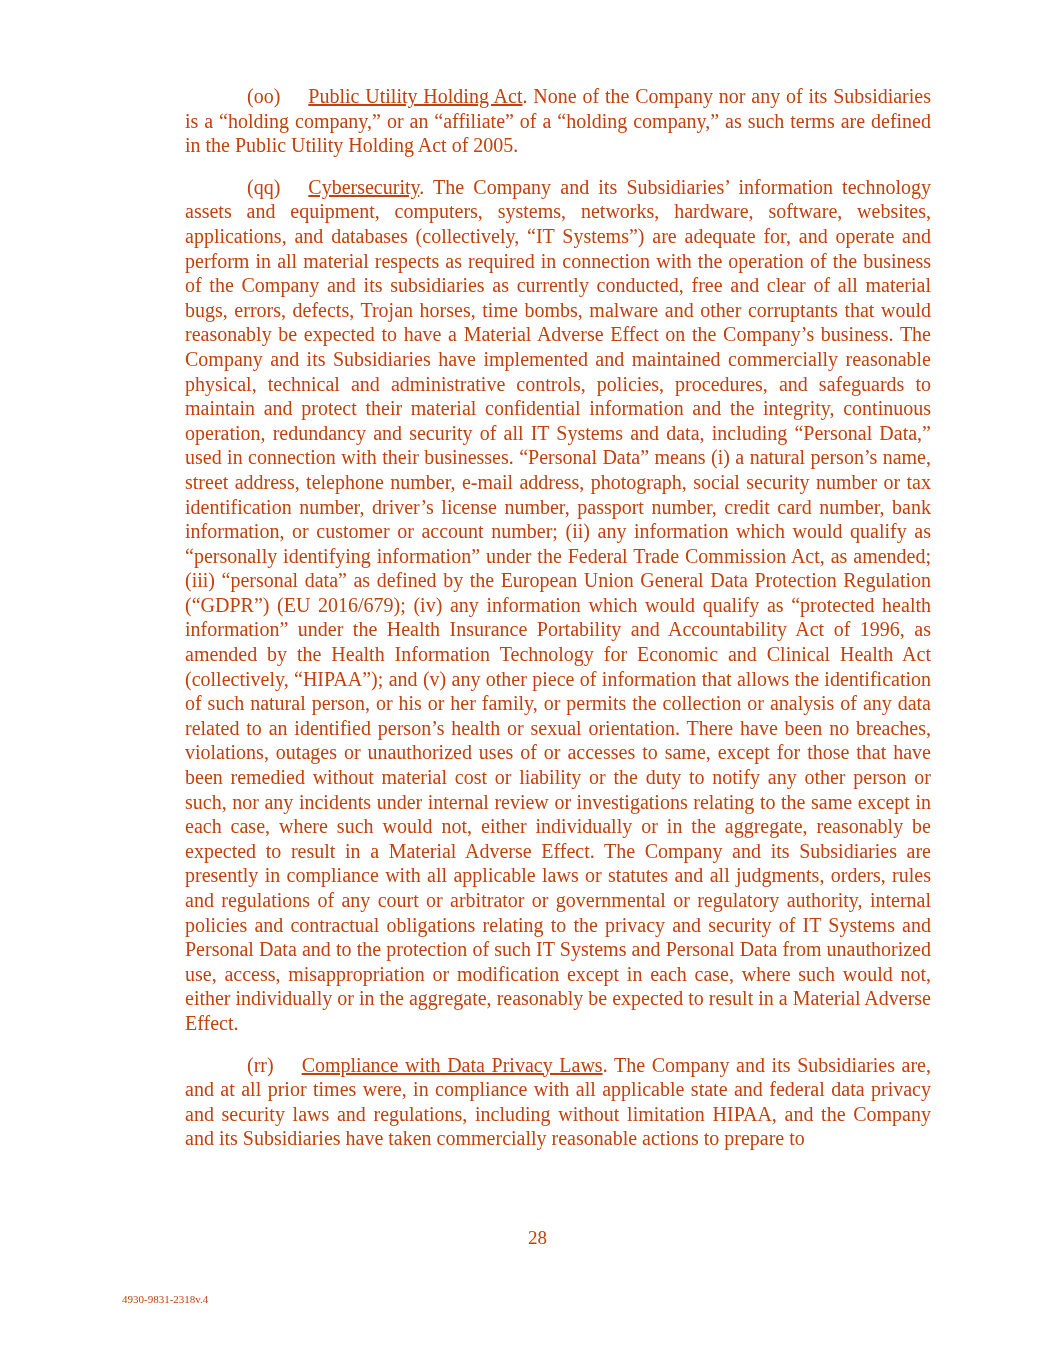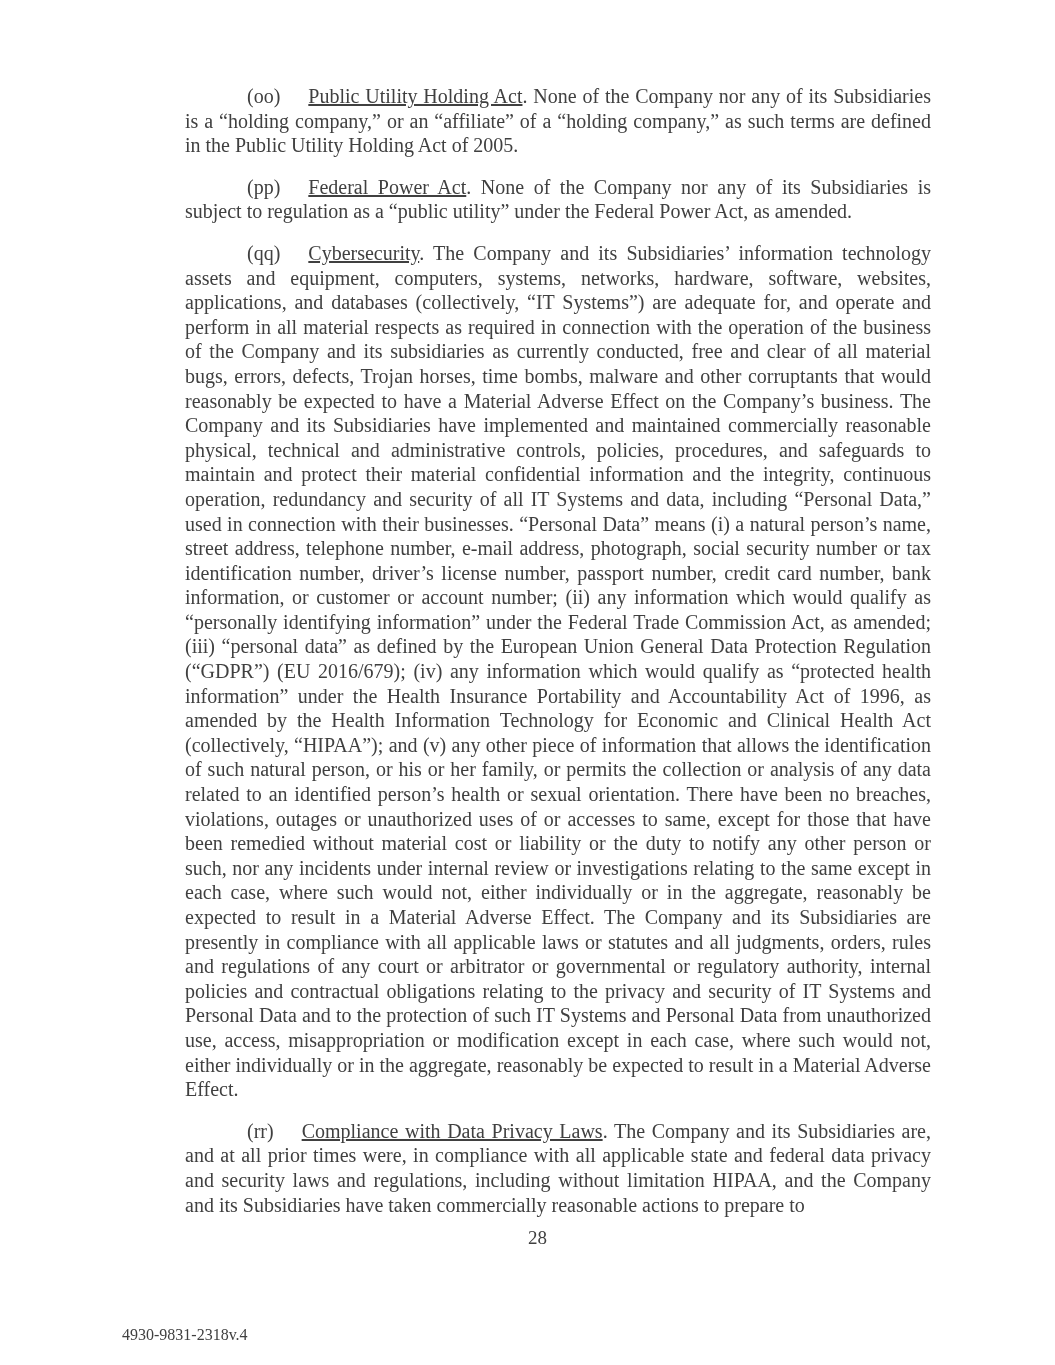--- a/index.html
+++ b/index.html
@@ -5,21 +5,21 @@
   html, body {
     margin: 0;
     padding: 0;
     background: #ffffff;
   }
   .page {
     position: relative;
     width: 1055px;
     height: 1365px;
     background: #ffffff;
-    color: #404040;
+    color: #c2410c;
     font-family: "Liberation Serif", serif;
     overflow: hidden;
   }
   .content {
     position: absolute;
     left: 185px;
     top: 84px;
     width: 746px;
   }
   p.para {
@@ -42,34 +42,32 @@
     left: 10px;
     width: 1055px;
     text-align: center;
     font-size: 19px;
     line-height: 24px;
   }
   .footer-id {
     position: absolute;
     left: 122px;
     top: 1290px;
-    font-size: 16px;
+    font-size: 11px;
     line-height: 19px;
-    margin-top: 35px;
   }
 </style>
 </head>
 <body>
 
 <div class="page">
   <div class="content">
 
     <p class="para"><span class="label">(oo)</span><span class="tab"></span><span class="u">Public Utility Holding Act</span><span class="n">.  None of the Company nor any of its Subsidiaries is a “holding company,” or an “affiliate” of a “holding company,” as such terms are defined in the Public Utility Holding Act of 2005.</span></p>
 
-    <p class="para"><span class="label">(pp)</span><span class="tab"></span><span class="u">Federal Power Act</span><span class="n">.  None of the Company nor any of its Subsidiaries is subject to regulation as a “public utility” under the Federal Power Act, as amended.</span></p>
 
     <p class="para"><span class="label">(qq)</span><span class="tab"></span><span class="u">Cybersecurity</span><span class="n">.  The Company and its Subsidiaries’ information technology assets and equipment, computers, systems, networks, hardware, software, websites, applications, and databases (collectively, “</span><span class="b">IT Systems</span><span class="n">”) are adequate for, and operate and perform in all material respects as required in connection with the operation of the business of the Company and its subsidiaries as currently conducted, free and clear of all material bugs, errors, defects, Trojan horses, time bombs, malware and other corruptants that would reasonably be expected to have a Material Adverse Effect on the Company’s business.  The Company and its Subsidiaries have implemented and maintained commercially reasonable physical, technical and administrative controls, policies, procedures, and safeguards to maintain and protect their material confidential information and the integrity, continuous operation, redundancy and security of all IT Systems and data, including “Personal Data,” used in connection with their businesses.  “</span><span class="b">Personal Data</span><span class="n">” means (i) a natural person’s name, street address, telephone number, e-mail address, photograph, social security number or tax identification number, driver’s license number, passport number, credit card number, bank information, or customer or account number; (ii) any information which would qualify as “personally identifying information” under the Federal Trade Commission Act, as amended; (iii) “personal data” as defined by the European Union General Data Protection Regulation (“</span><span class="b">GDPR</span><span class="n">”) (EU 2016/679); (iv) any information which would qualify as “protected health information” under the Health Insurance Portability and Accountability Act of 1996, as amended by the Health Information Technology for Economic and Clinical Health Act (collectively, “</span><span class="b">HIPAA</span><span class="n">”); and (v) any other piece of information that allows the identification of such natural person, or his or her family, or permits the collection or analysis of any data related to an identified person’s health or sexual orientation.  There have been no breaches, violations, outages or unauthorized uses of or accesses to same, except for those that have been remedied without material cost or liability or the duty to notify any other person or such, nor any incidents under internal review or investigations relating to the same except in each case, where such would not, either individually or in the aggregate, reasonably be expected to result in a Material Adverse Effect.  The Company and its Subsidiaries are presently in compliance with all applicable laws or statutes and all judgments, orders, rules and regulations of any court or arbitrator or governmental or regulatory authority, internal policies and contractual obligations relating to the privacy and security of IT Systems and Personal Data and to the protection of such IT Systems and Personal Data from unauthorized use, access, misappropriation or modification except in each case, where such would not, either individually or in the aggregate, reasonably be expected to result in a Material Adverse Effect.</span></p>
 
     <p class="para"><span class="label">(rr)</span><span class="tab"></span><span class="u">Compliance with Data Privacy Laws</span><span class="n">.  The Company and its Subsidiaries are, and at all prior times were, in compliance with all applicable state and federal data privacy and security laws and regulations, including without limitation HIPAA, and the Company and its Subsidiaries have taken commercially reasonable actions to prepare to</span></p>
 
   </div>
 
   <div class="page-number">28</div>
   <div class="footer-id">4930-9831-2318v.4</div>
 </div>

